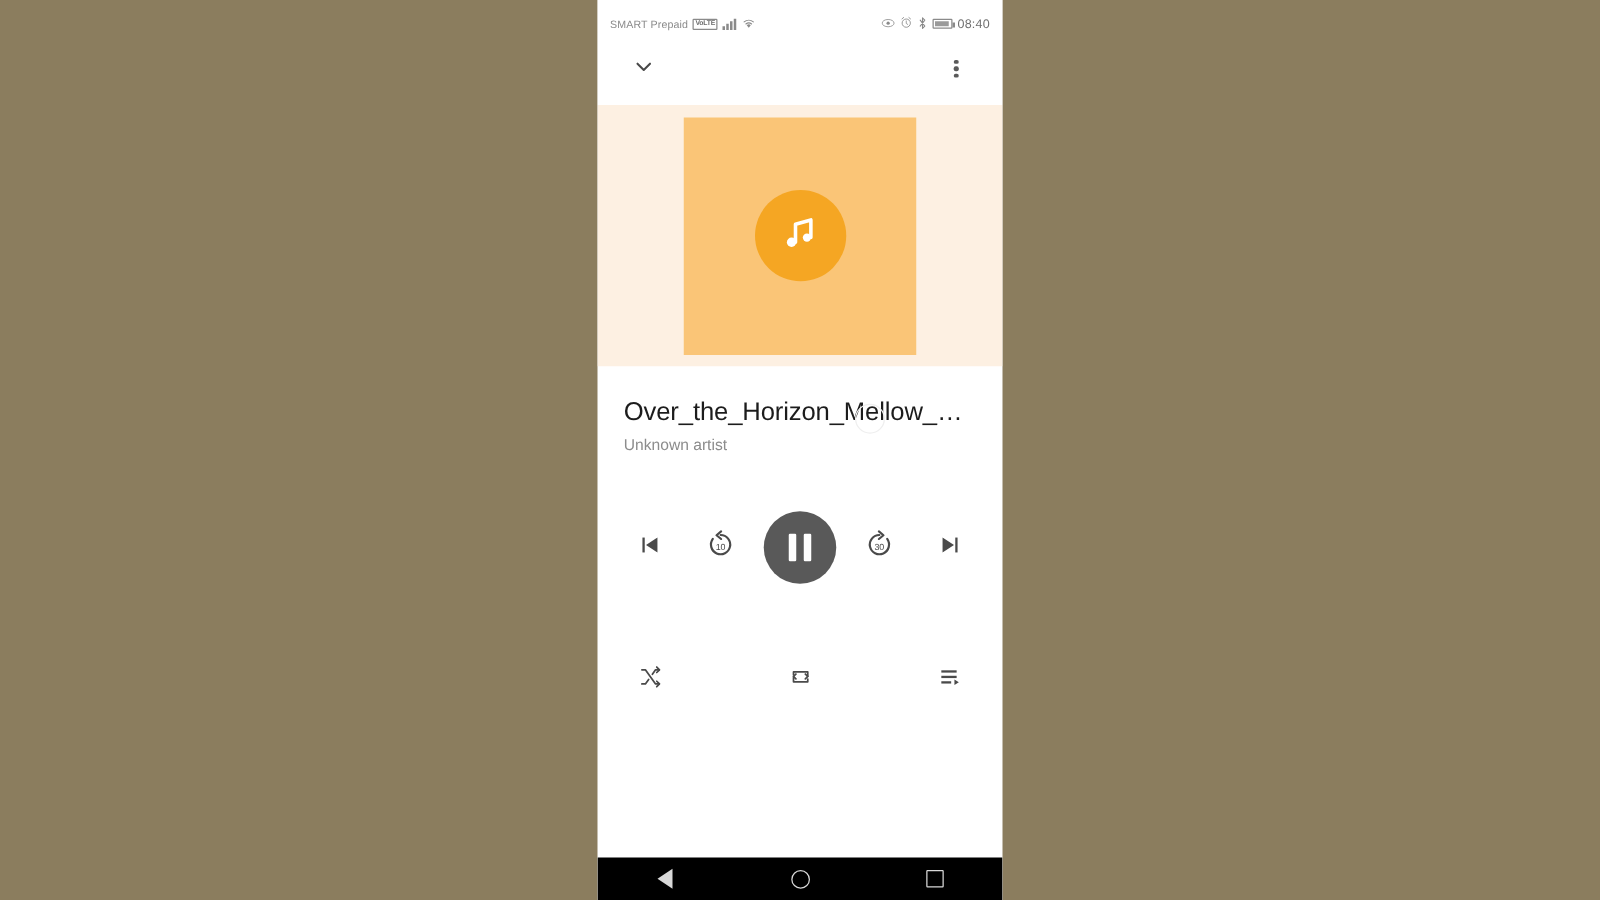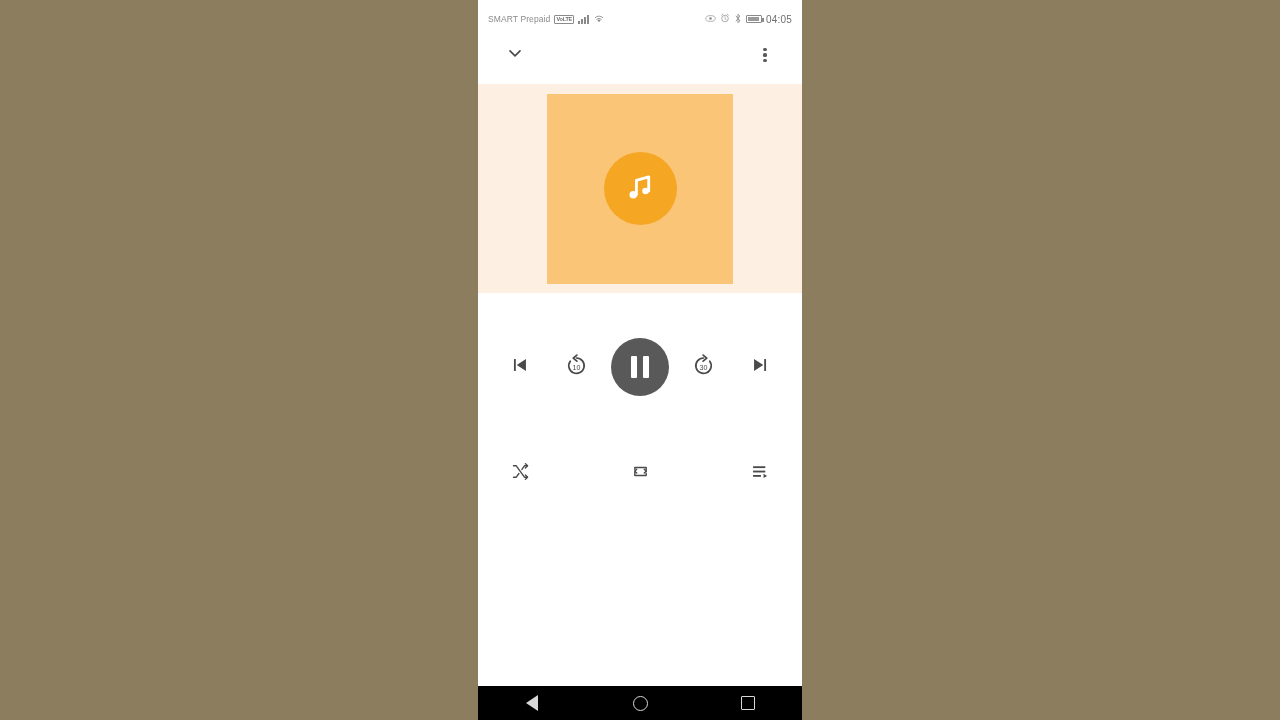--- a/index.html
+++ b/index.html
@@ -312,21 +312,21 @@
           </svg>
         </span>
         <span>
           <svg width="8" height="11" viewBox="0 0 12 18">
             <path d="M3 5l6 8-3 3V2l3 3-6 8" stroke="#8a8a8a" stroke-width="1.4" fill="none" stroke-linejoin="round" stroke-linecap="round"></path>
           </svg>
         </span>
         <span class="batt">
             <b></b>
           </span>
-        <span class="clock-text">04:05</span>
+        <span class="clock-text">08:40</span>
       </div>
     </div>
 
     <div class="appbar">
       <div class="icon-btn">
         <span>
           <svg width="20" height="20" viewBox="0 0 24 24">
             <path d="M6 9.5l6 6 6-6" stroke="#4a4a4a" stroke-width="2" fill="none" stroke-linecap="round" stroke-linejoin="round"></path>
           </svg>
         </span>
@@ -347,20 +347,25 @@
             <svg width="36" height="36" viewBox="0 0 24 24">
               <path d="M9.6 17.2V7.6l8.2-2.3v9.3" stroke="#ffffff" stroke-width="1.9" fill="none" stroke-linecap="round" stroke-linejoin="round"></path>
               <circle cx="7.5" cy="17.2" r="2.5" fill="#ffffff"></circle>
               <circle cx="15.7" cy="14.7" r="2.2" fill="#ffffff"></circle>
             </svg>
           </span>
         </div>
       </div>
     </div>
 
+    <div class="meta">
+      <div class="track-title">Over_the_Horizon_Mellow_…</div>
+      <div class="track-artist">Unknown artist</div>
+      <div class="ripple"></div>
+    </div>
 
 
     <div class="transport">
       <div class="t-btn">
         <span>
           <svg width="22" height="22" viewBox="0 0 24 24">
             <path d="M18.5 5.5v13L8.5 12z" fill="#4a4a4a"></path>
             <rect x="5.4" y="5.5" width="2" height="13" fill="#4a4a4a"></rect>
           </svg>
         </span>

